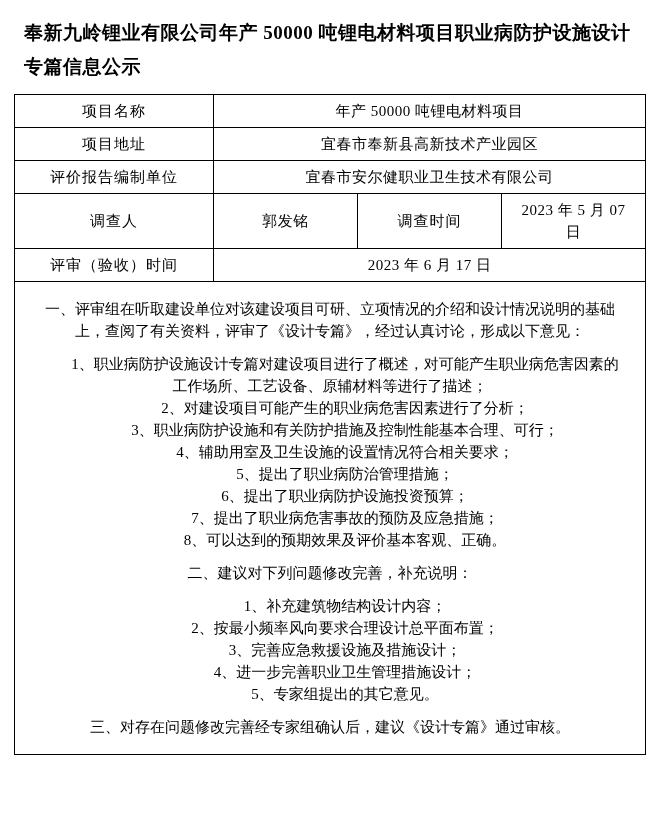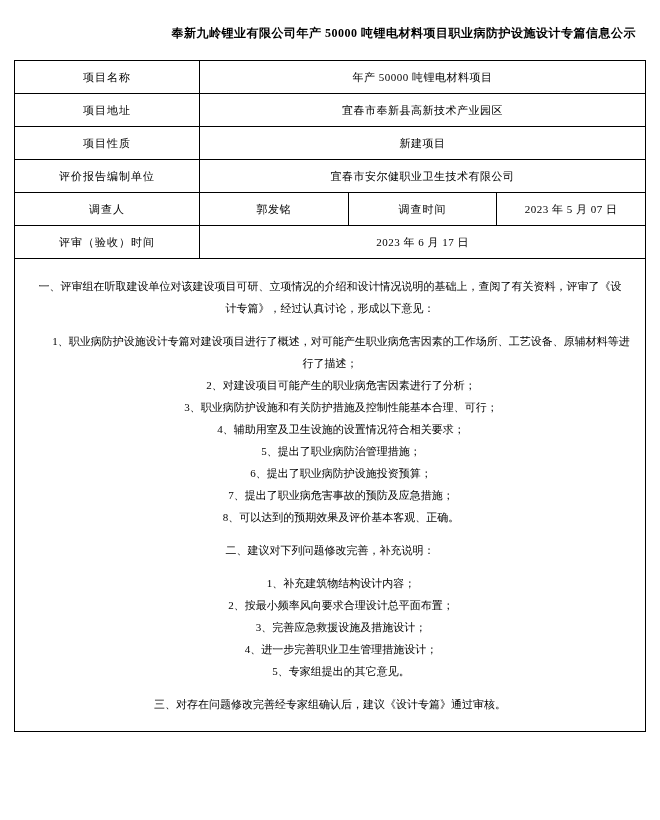--- a/index.html
+++ b/index.html
@@ -15,36 +15,36 @@
     -webkit-font-smoothing: antialiased;
   }
   .page {
     width: 660px;
     height: 820px;
     box-sizing: border-box;
     padding: 10px 14px 0 14px;
     position: relative;
   }
   .doc-title {
-    text-align: right;
-    font-size: 12px;
+    text-align: left;
+    font-size: 19px;
     font-weight: bold;
     line-height: 34px;
     letter-spacing: 0.5px;
     margin: 6px 10px 10px 10px;
   }
   table.main {
     width: 100%;
     border-collapse: collapse;
     table-layout: fixed;
   }
   table.main td {
     border: 1px solid #000000;
-    font-size: 11px;
-    padding: 5px 12px;
+    font-size: 15px;
+    padding: 5px 19px;
     text-align: center;
     vertical-align: middle;
     line-height: 22px;
   }
   td.label {
     width: 160px;
     letter-spacing: 1px;
   }
   td.value {
     letter-spacing: 0.5px;
@@ -80,24 +80,20 @@
     <tbody>
       <tr>
         <td class="label">项目名称</td>
         <td class="value" colspan="3">年产 50000 吨锂电材料项目</td>
       </tr>
       <tr>
         <td class="label">项目地址</td>
         <td class="value" colspan="3">宜春市奉新县高新技术产业园区</td>
       </tr>
       <tr>
-        <td class="label">项目性质</td>
-        <td class="value" colspan="3">新建项目</td>
-      </tr>
-      <tr>
         <td class="label">评价报告编制单位</td>
         <td class="value" colspan="3">宜春市安尔健职业卫生技术有限公司</td>
       </tr>
       <tr>
         <td class="label">调查人</td>
         <td class="value">郭发铭</td>
         <td class="label">调查时间</td>
         <td class="value">2023 年 5 月 07 日</td>
       </tr>
       <tr>

